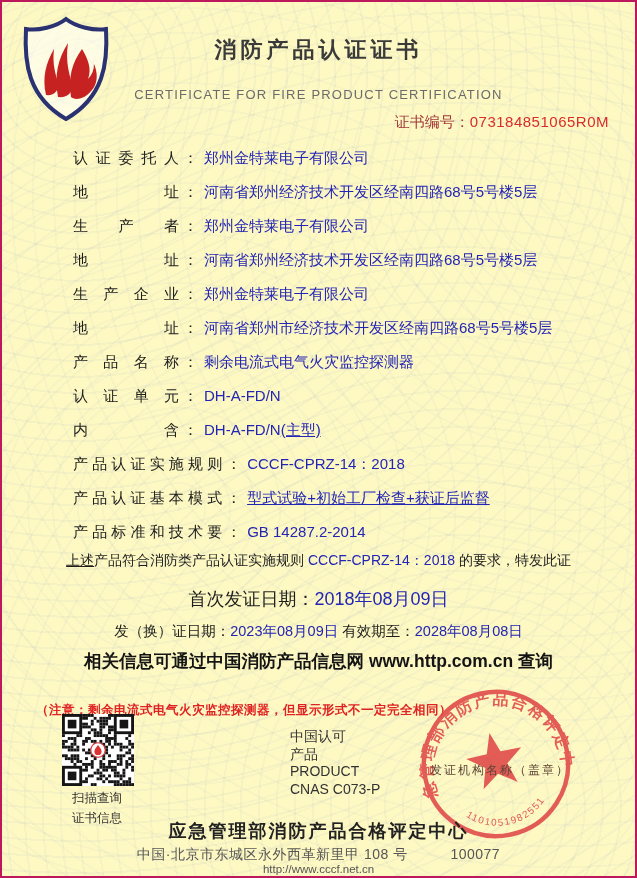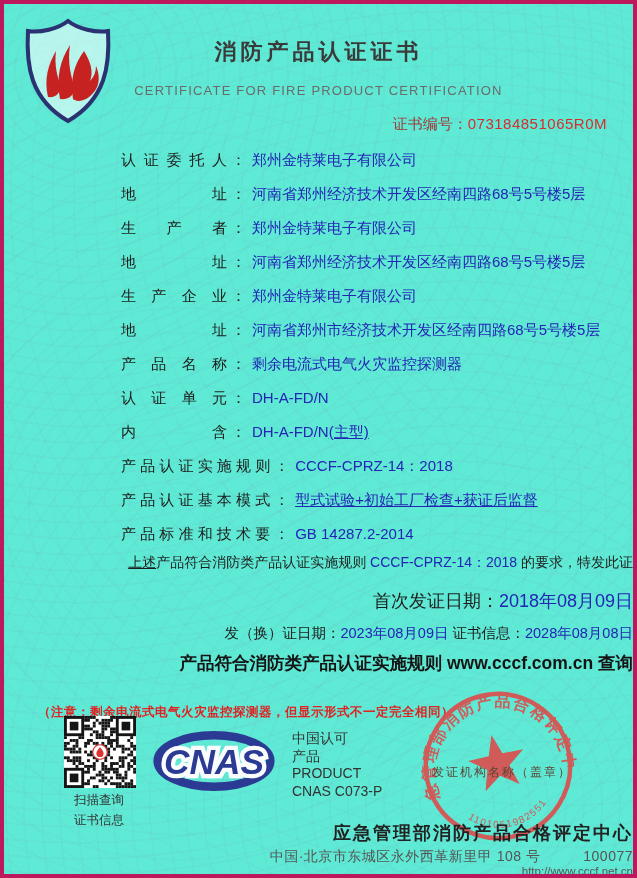--- a/index.html
+++ b/index.html
@@ -1,44 +1,44 @@
 <!DOCTYPE html>
 <html><head>
 <meta charset="utf-8">
 <style>
   html,body{margin:0;padding:0;background:#9a9a9a;}
   .page{
     position:relative;width:637px;height:878px;box-sizing:border-box;
-    background:#5eead4;border:4px solid #be185d;overflow:hidden;
+    background:#fef9c3;border:2px solid #be185d;overflow:hidden;
     font-family:"Liberation Sans","DejaVu Sans",sans-serif;color:#1d1d1d;
   }
   .page::before{
     content:"";position:absolute;inset:0;pointer-events:none;
     background:
       repeating-radial-gradient(circle at 12% 8%,  rgba(120,140,190,.07) 0 2px, transparent 2px 16px),
       repeating-radial-gradient(circle at 88% 22%, rgba(120,140,190,.05) 0 2px, transparent 2px 21px),
       repeating-radial-gradient(circle at 28% 58%, rgba(120,140,190,.05) 0 2px, transparent 2px 25px),
       repeating-radial-gradient(circle at 72% 92%, rgba(120,140,190,.06) 0 2px, transparent 2px 18px);
   }
   .logo{position:absolute;left:14px;top:12px;width:100px;height:112px;}
   .title-wrap{position:absolute;top:33px;left:0;right:0;text-align:center;}
   .title-cn{font-size:22px;font-weight:bold;letter-spacing:4px;color:#3a3a3a;}
-  .title-en{margin-top:16px;font-size:13px;color:#6b6b6b;letter-spacing:1.2px;}
+  .title-en{margin-top:22px;font-size:13px;color:#6b6b6b;letter-spacing:1.2px;}
   .certno{position:absolute;top:111px;right:26px;font-size:15px;font-weight:normal;}
   .certno .lab{color:#a13a3a;}
   .certno .val{color:#d92c2c;letter-spacing:.5px;}
 
-  .fields{position:absolute;top:147px;left:71px;right:26px;margin-left:46px;}
+  .fields{position:absolute;top:147px;left:71px;right:26px;}
   .frow{display:flex;align-items:baseline;height:20px;margin-bottom:14px;font-size:15px;}
   .flabel{display:inline-block;min-width:106px;text-align:justify;text-align-last:justify;white-space:nowrap;color:#1d1d1d;}
   .fcolon{margin:0 6px 0 4px;}
   .fvalue{color:#2325b5;}
   .u{text-decoration:underline;}
 
-  .cline{position:absolute;left:0;right:0;text-align:right;}
+  .cline{position:absolute;left:0;right:0;text-align:center;}
   .statement{top:550px;font-size:14px;}
   .statement .rule{color:#2325b5;}
   .first-issue{top:585px;font-size:18px;}
   .reissue{top:620px;font-size:14.5px;}
   .dateval{color:#2325b5;}
   .notice{top:644px;font-size:17.5px;font-weight:bold;line-height:30px;color:#141414;}
   .red-note{position:absolute;top:700px;left:34px;font-size:12.5px;font-weight:bold;color:#e02222;letter-spacing:.5px;}
 
   .qr{position:absolute;left:60px;top:712px;width:72px;height:72px;}
   .qr-caption{position:absolute;left:70px;top:786px;font-size:12.5px;color:#333;line-height:20px;}
@@ -141,25 +141,25 @@
     </div>
 
   <div class="cline statement">
     <span class="u">上述</span><span>产品符合消防类产品认证实施规则 </span><span class="rule">CCCF-CPRZ-14：2018</span><span> 的要求，特发此证</span>
   </div>
 
   <div class="cline first-issue">
     <span>首次发证日期：</span><span class="dateval">2018年08月09日</span>
   </div>
   <div class="cline reissue">
-    <span>发（换）证日期：</span><span class="dateval">2023年08月09日</span><span> 证书信息：</span><span class="dateval">2028年08月08日</span>
+    <span>发（换）证日期：</span><span class="dateval">2023年08月09日</span><span> 有效期至：</span><span class="dateval">2028年08月08日</span>
   </div>
 
   <div class="cline notice">
-    <div>产品符合消防类产品认证实施规则 www.cccf.com.cn 查询</div>
+    <div>相关信息可通过中国消防产品信息网 www.http.com.cn 查询</div>
   </div>
 
   <div class="red-note">（注意：剩余电流式电气火灾监控探测器，但显示形式不一定完全相同）</div>
 
   <div class="qr"><svg width="72" height="72" viewBox="0 0 100 100">
         <rect width="100" height="100" fill="#fff"></rect>
         <rect x="28" y="0" width="4" height="4" fill="#151515"></rect>
         <rect x="32" y="0" width="4" height="4" fill="#151515"></rect>
         <rect x="36" y="0" width="4" height="4" fill="#151515"></rect>
         <rect x="40" y="0" width="4" height="4" fill="#151515"></rect>
@@ -393,26 +393,20 @@
         <rect x="4" y="76" width="20" height="20" fill="#fff"></rect>
         <rect x="8" y="80" width="12" height="12" fill="#151515"></rect>
         <circle cx="50" cy="50" r="10" fill="#fff" stroke="#d33" stroke-width="1.5"></circle>
         <path d="M50 43 c-3 4-5 6-5 9 a5 5 0 0 0 10 0 c0-3-2-5-5-9z" fill="#d33"></path>
       </svg></div>
   <div class="qr-caption">
     <div>扫描查询</div>
     <div>证书信息</div>
   </div>
 
-  <div class="cnas-logo">
-    <svg width="124" height="62" viewBox="0 0 130 64">
-      <ellipse cx="65" cy="32" rx="59" ry="27" fill="none" stroke="#2b3a92" stroke-width="9"></ellipse>
-      <text x="65" y="46" font-size="37" font-weight="bold" font-style="italic" text-anchor="middle" fill="#2b3a92" stroke="#fbfcfe" stroke-width="9" paint-order="stroke" font-family="Liberation Sans, sans-serif">CNAS</text>
-    </svg>
-  </div>
   <div class="cnas-text">
     <div>中国认可</div>
     <div>产品</div>
     <div>PRODUCT</div>
     <div>CNAS C073-P</div>
   </div>
 
   <div class="stamp">
     <svg width="158" height="158" viewBox="0 0 160 160">
       <circle cx="80" cy="80" r="73" fill="none" stroke="#e04848" stroke-width="4.5"></circle>

